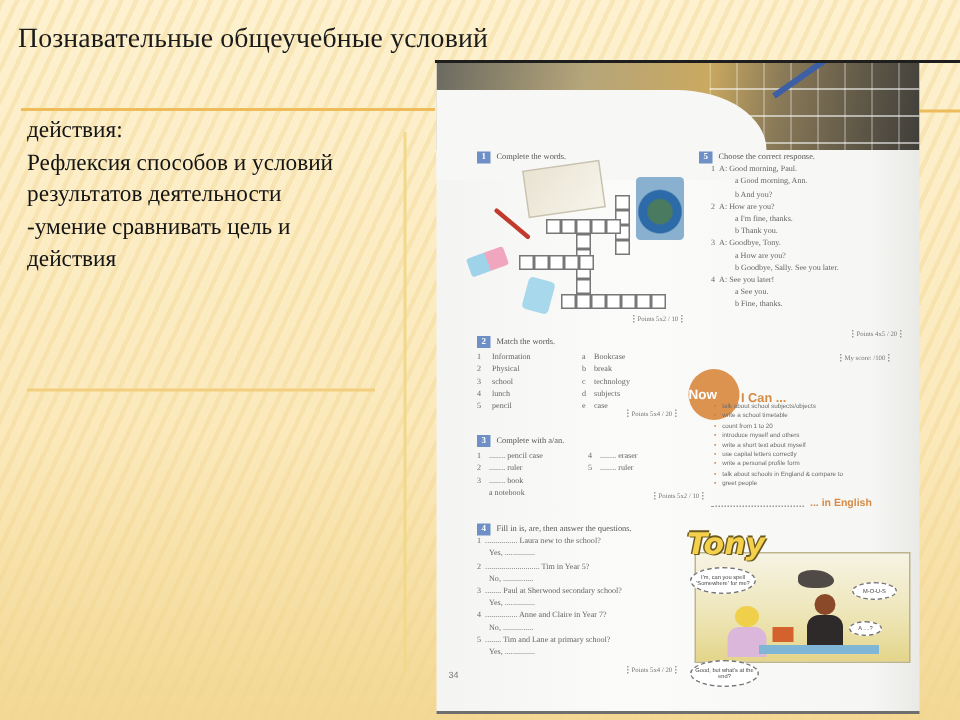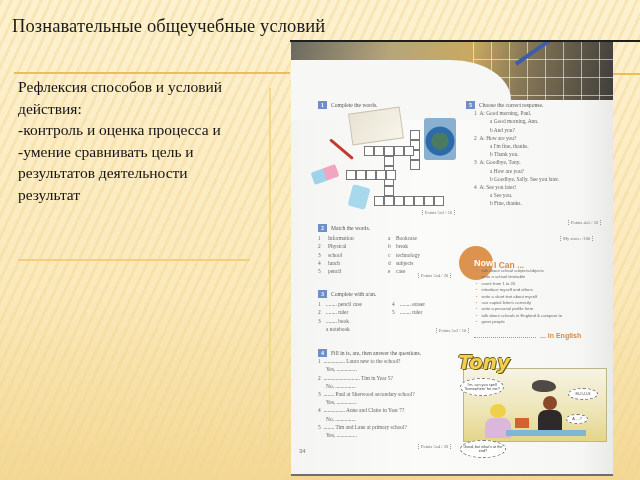--- a/index.html
+++ b/index.html
@@ -99,21 +99,21 @@
   .cw-cell { position: absolute; width: 10px; height: 10px; border: 1px solid #777; background: #fff; }
   .img-notebook { position: absolute; left: 350px; top: 110px; width: 52px; height: 32px; background: linear-gradient(135deg, #e8e3d2, #f7f4ea); border: 1px solid #c8c2ae; transform: rotate(-8deg); }
   .img-globe { position: absolute; left: 424px; top: 118px; width: 32px; height: 42px; background: radial-gradient(circle at 50% 55%, #4a7a60 0 8px, #2c6aa8 9px 14px, #8ab0d0 15px); border-radius: 3px; }
   .img-pencil { position: absolute; left: 330px; top: 138px; width: 30px; height: 3px; background: #c23a2e; transform: rotate(40deg); transform-origin: left center; border-radius: 2px; }
   .img-eraser { position: absolute; left: 312px; top: 168px; width: 26px; height: 13px; background: linear-gradient(90deg, #9fd3ea 50%, #f1a6c0 50%); transform: rotate(-20deg); border-radius: 2px; }
   .img-sharpener { position: absolute; left: 350px; top: 186px; width: 18px; height: 22px; background: #a8d8ec; transform: rotate(15deg); border-radius: 3px; }
 
   
   .now-badge {
     position: absolute; left: 459px; top: 246px; width: 34px; height: 34px; border-radius: 50%;
-    background: #dd9350; color: #fff; font-weight: bold; font-size: 9px; line-height: 34px; text-align: right;
+    background: #dd9350; color: #fff; font-weight: bold; font-size: 9px; line-height: 34px; text-align: left;
     font-family: "Liberation Sans", sans-serif;
   }
   .now-title {
     position: absolute; left: 494px; top: 260px; font-size: 8.5px; color: #d58a45; font-weight: bold;
     font-family: "Liberation Sans", sans-serif;
   }
   .now-list { position: absolute; left: 476px; top: 268px; font-size: 4.2px; line-height: 6.4px; color: #6a6a6a; font-family: "Liberation Sans", sans-serif; }
   .now-list .bullet { color: #c87a3a; margin-right: 4px; }
   .in-english {
     position: absolute; left: 540px; top: 332px; font-size: 7px; color: #d58a45; font-weight: bold;
@@ -152,26 +152,25 @@
 <body>
 
 <div class="slide-title">Познавательные общеучебные условий</div>
 <div class="title-rule"></div>
 <div class="accent-rule-top"></div>
 <div class="accent-rule-right"></div>
 <div class="accent-rule-mid"></div>
 <div class="accent-vline"></div>
 
 <div class="body-text">
+  <div>действия:</div>
   <div>Рефлексия способов и условий</div>
-  <div>действия:</div>
-  <div>-контроль и оценка процесса и</div>
+  <div>результатов деятельности</div>
   <div>-умение сравнивать цель и</div>
-  <div>результатов деятельности</div>
-  <div>результат</div>
+  <div>действия</div>
 </div>
 
 <div class="page">
   <div class="page-banner">
     <div class="banner-grid"></div>
     <div class="banner-arrow"></div>
   </div>
   <div class="banner-curve"></div>
 </div>
 

